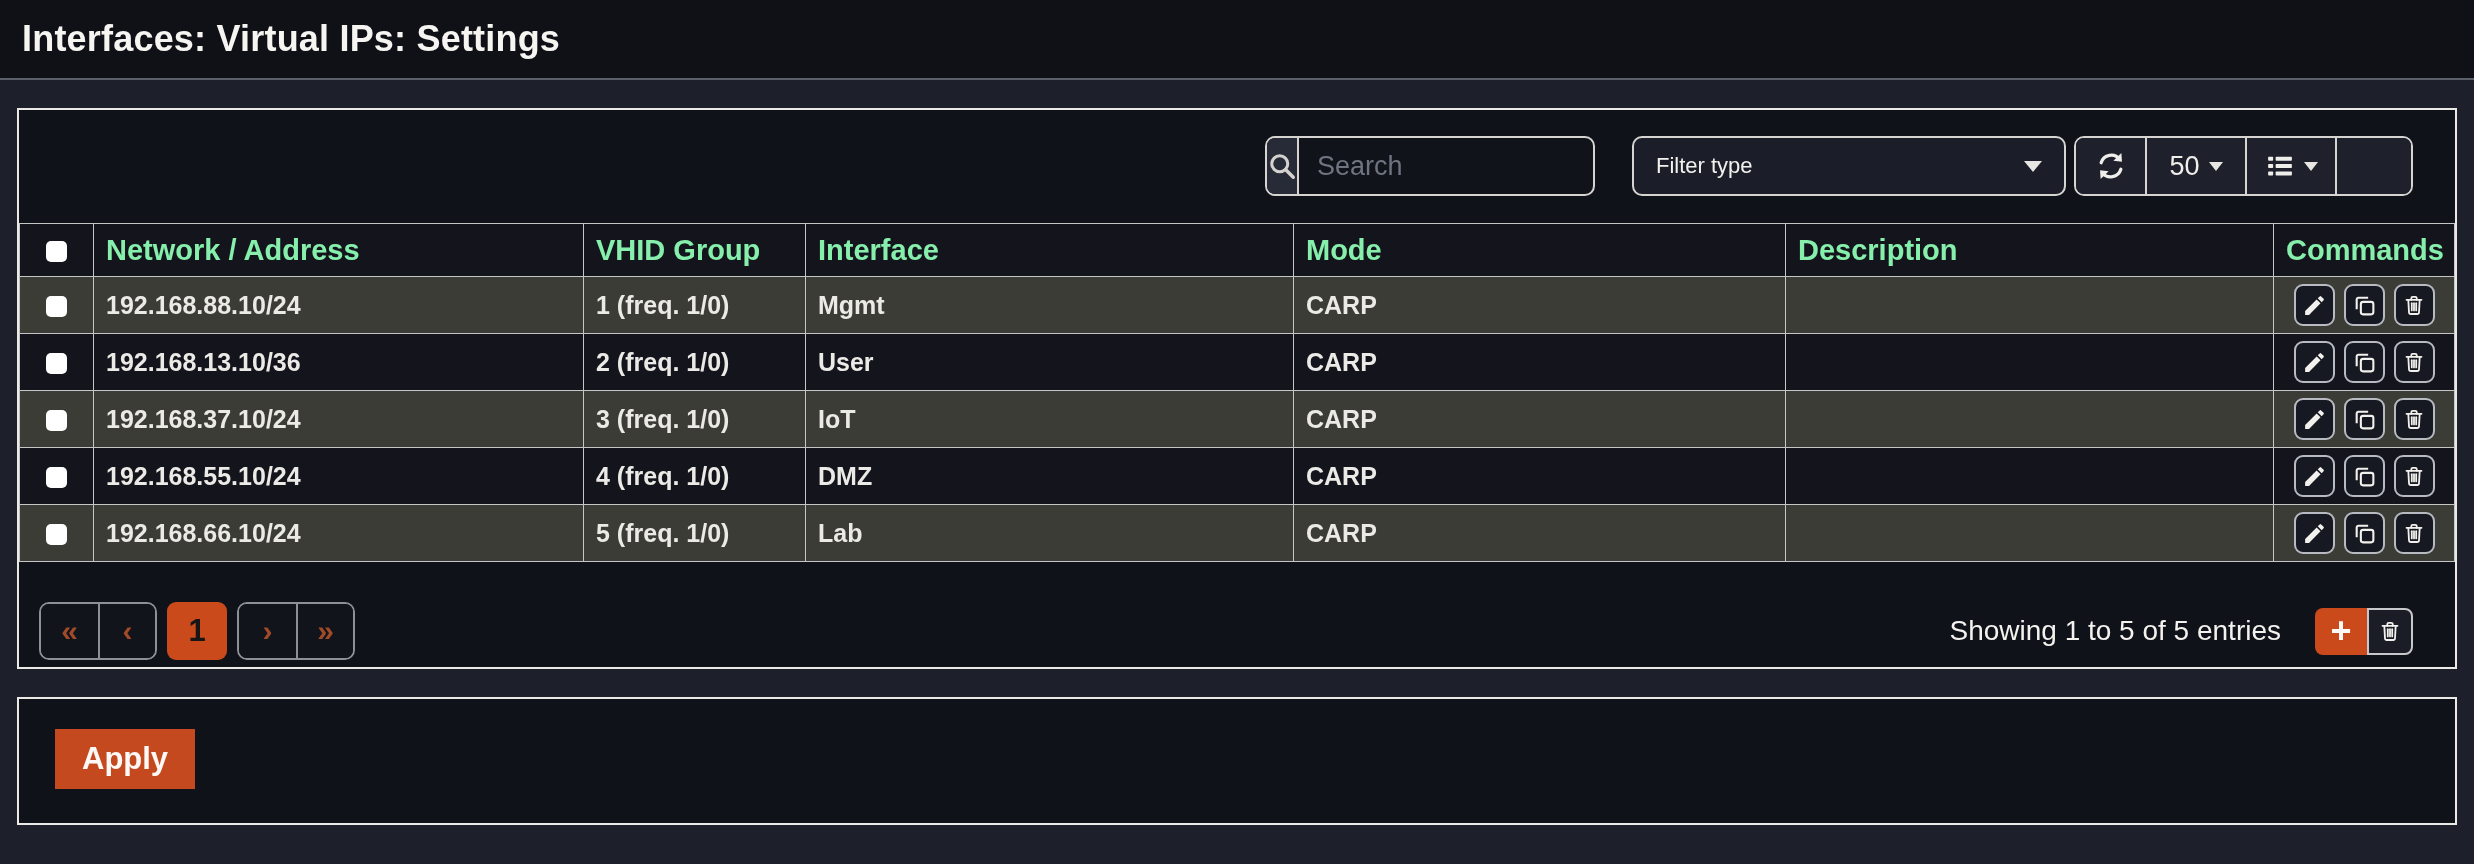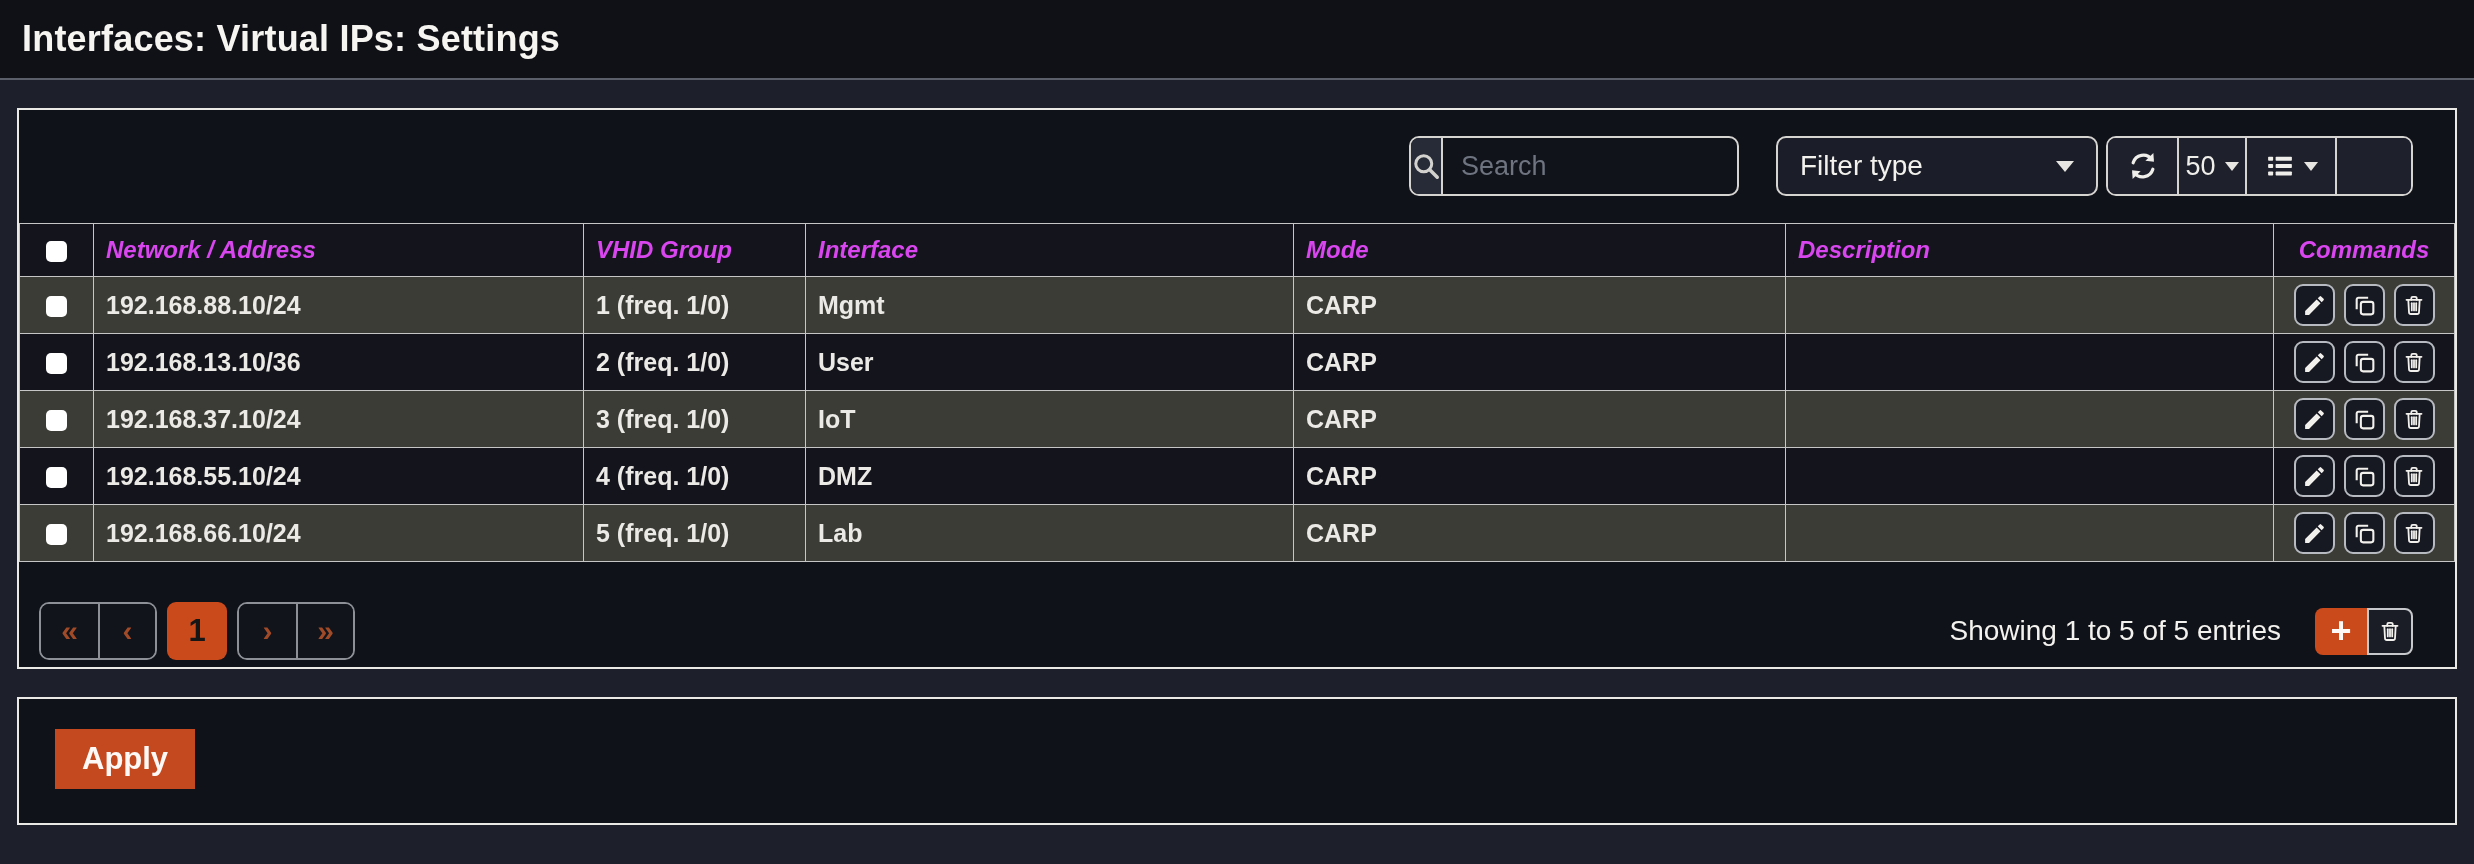--- a/index.html
+++ b/index.html
@@ -65,27 +65,27 @@
     border: none; outline: none;
     color: #e8e6e2;
     font-size: 27px;
     font-family: "Liberation Sans", sans-serif;
     padding: 1px 18px;
   }
   .search-group input::placeholder { color: #6e7480; }
 
   .filter-select {
     margin-left: 37px;
-    width: 322px; height: 60px;
+    width: 434px; height: 60px;
     border: 2px solid var(--ctrl-border);
     border-radius: 10px;
     background: #1b1e28;
     display: flex; align-items: center; justify-content: space-between;
     padding: 0 22px;
-    font-size: 28px;
+    font-size: 22px;
     cursor: pointer;
   }
   .caret {
     width: 0; height: 0;
     border-left: 9px solid transparent;
     border-right: 9px solid transparent;
     border-top: 11px solid #e8e6e2;
     display: inline-block;
   }
   .caret.small {
@@ -105,36 +105,35 @@
     display: flex; align-items: center; justify-content: center;
     border: none; border-left: 2px solid var(--ctrl-border);
     background: #1e212c;
     color: #f0eeea;
     font-size: 27px;
     font-family: "Liberation Sans", sans-serif;
     cursor: pointer;
   }
   .btn-group .seg:first-child { border-left: none; }
   .seg.seg-refresh { width: 69px; }
-  .seg.seg-size { width: 68px; }
+  .seg.seg-size { width: 100px; }
   .seg.seg-cols { width: 90px; }
   .seg.seg-blank { width: 76px; }
 
   
   table { width: 100%; border-collapse: collapse; table-layout: fixed; }
   th, td { border: 1px solid var(--cell-border); font-weight: bold; }
   th {
     background: var(--row-dark);
     height: 53px;
-    font-size: 24px;
+    font-size: 29px;
     font-weight: bold;
     text-align: left;
     padding: 0 12px;
-    color: #d946ef;
-    font-style: italic;
+    color: #86efac;
   }
   td {
     height: 57px;
     font-size: 25px;
     padding: 0 12px;
     color: #eceae6;
     overflow: hidden;
     white-space: nowrap;
   }
   tbody tr:nth-child(odd) td { background: var(--row-stripe); }

